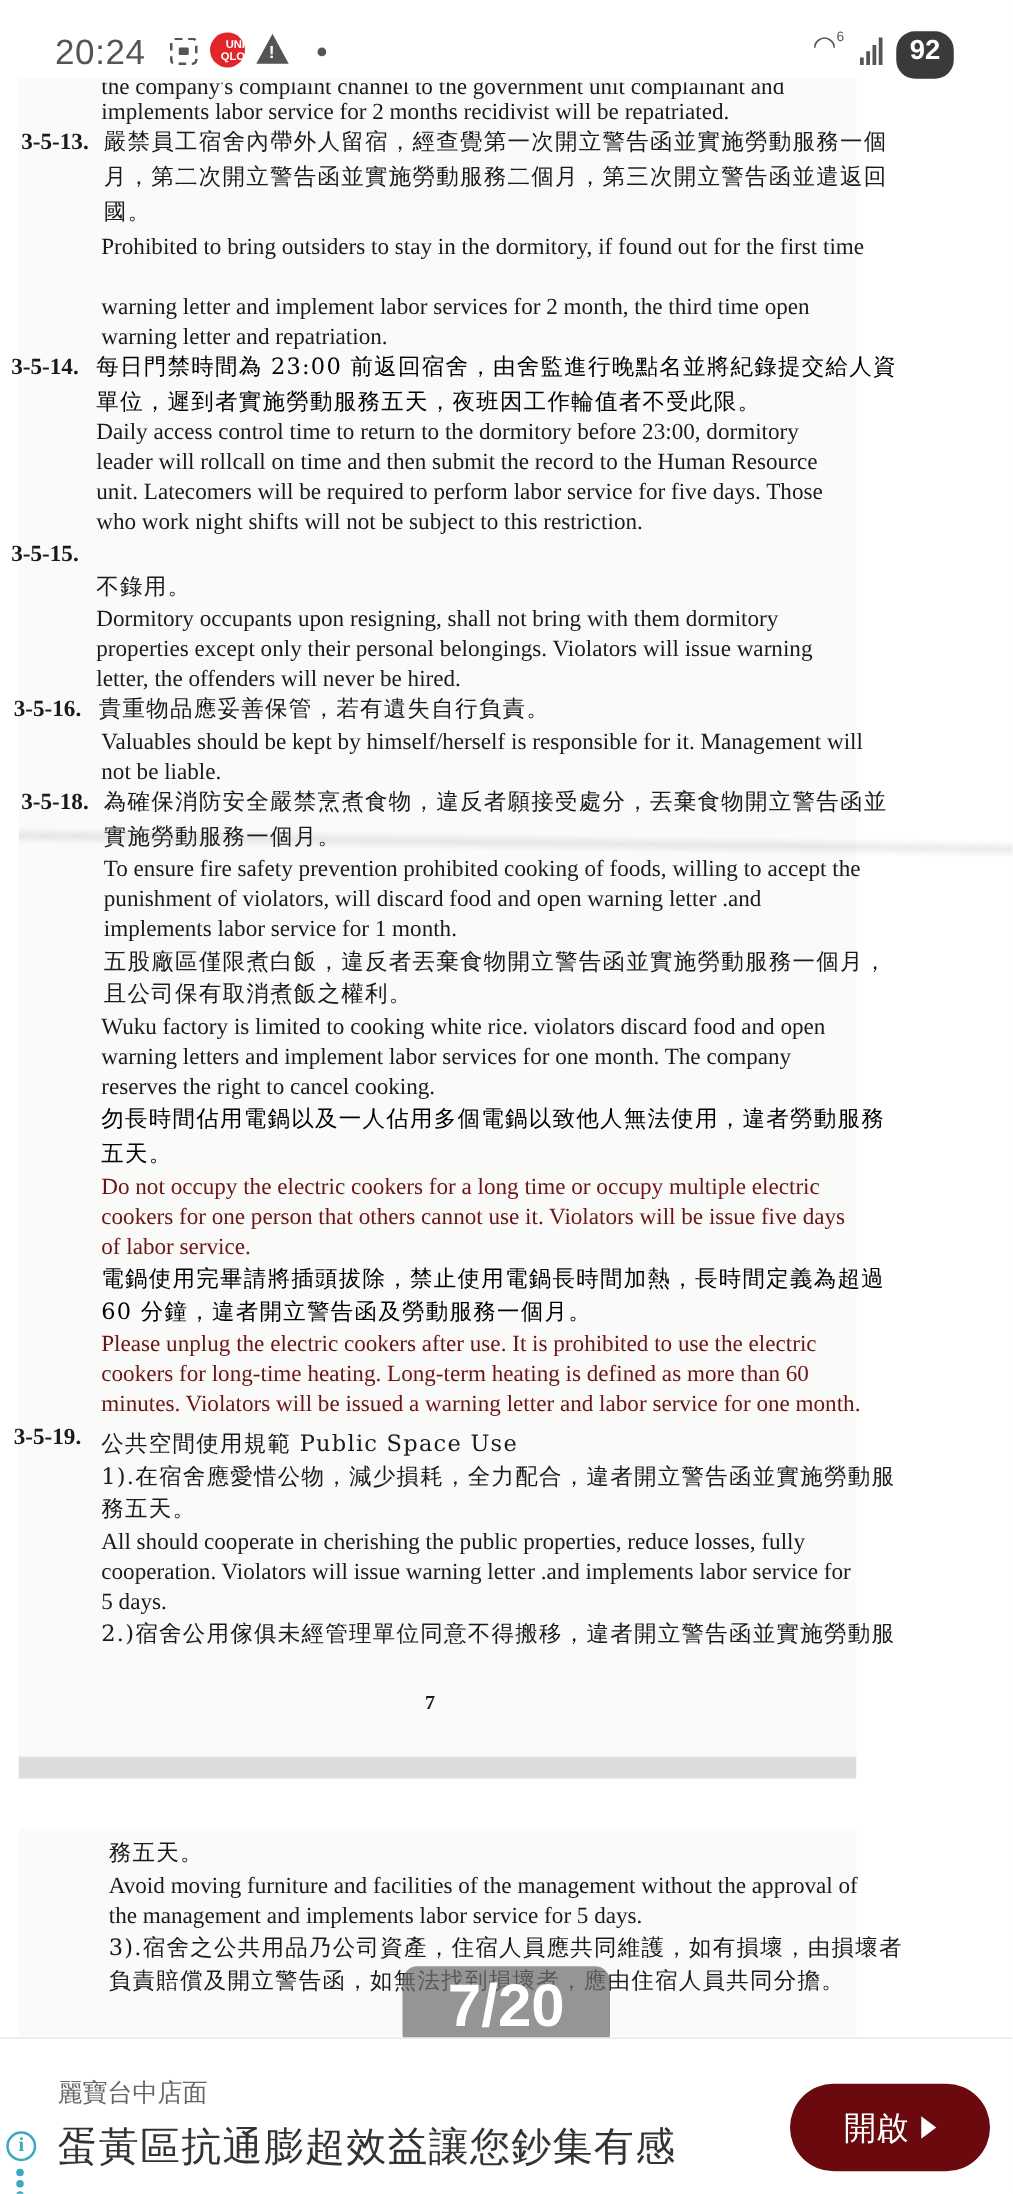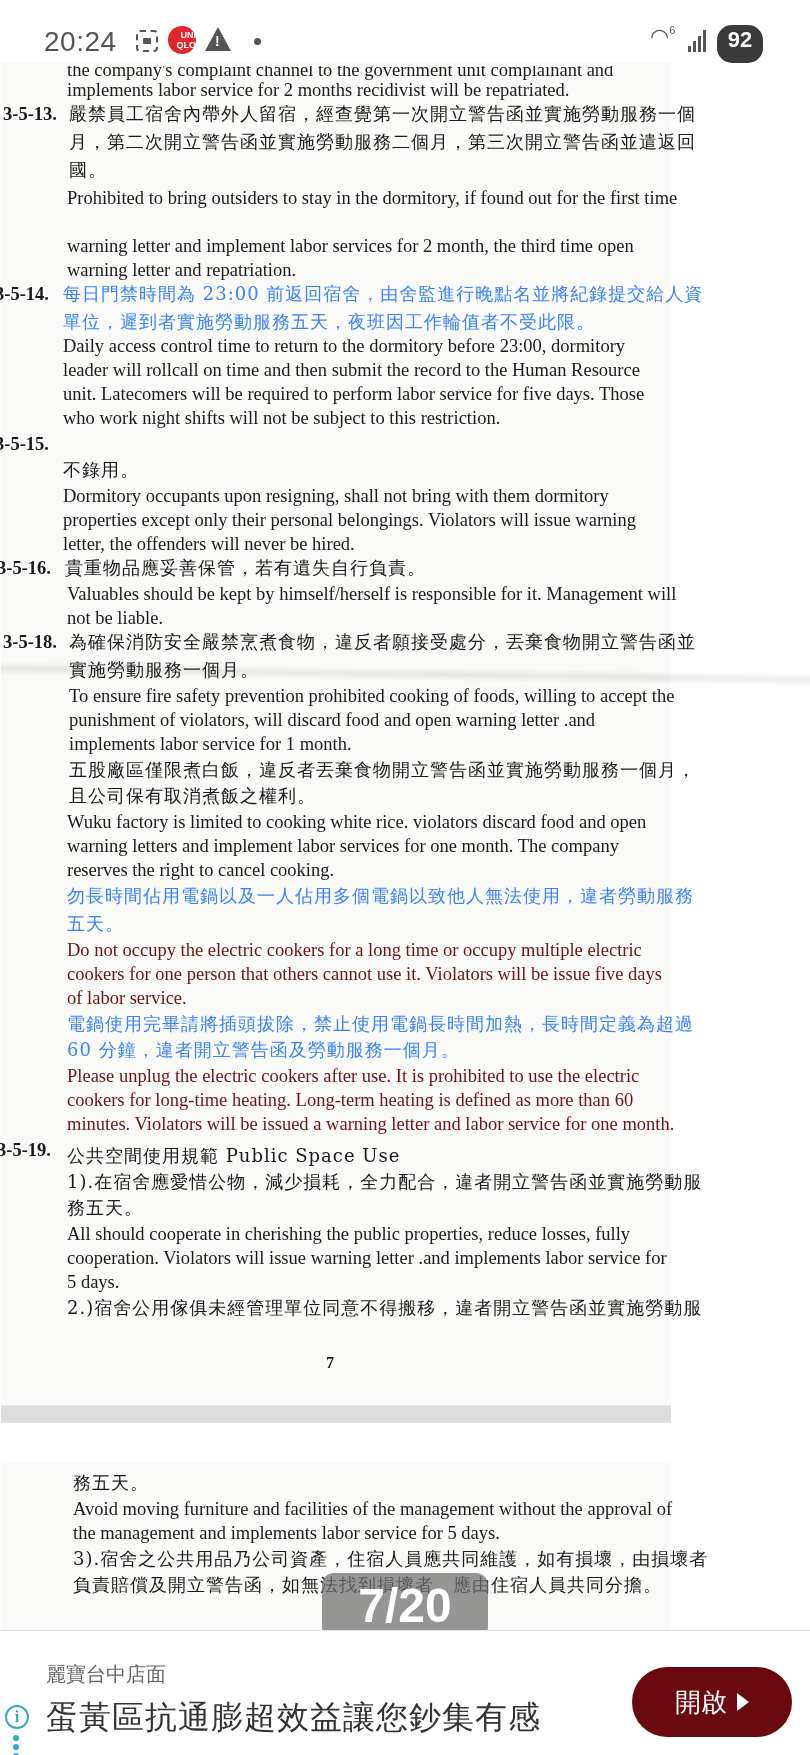--- a/index.html
+++ b/index.html
@@ -15,30 +15,30 @@
   .sb-warn { position: absolute; left: 205px; top: 27px; width: 0; height: 0; border-left: 13px solid transparent; border-right: 13px solid transparent; border-bottom: 24px solid #555; }
   .sb-warn::after { content: "!"; position: absolute; left: -3px; top: 6px; color: #fff; font-family: "Liberation Sans", sans-serif; font-weight: bold; font-size: 14px; }
   .sb-dot { position: absolute; left: 254px; top: 38px; width: 7px; height: 7px; border-radius: 50%; background: #555; }
   .sb-wifi { position: absolute; left: 650px; top: 24px; font-family: "Liberation Sans", sans-serif; font-size: 22px; color: #555; }
   .sb-wifi small { font-size: 11px; vertical-align: top; }
   .sb-signal { position: absolute; left: 688px; top: 28px; display: flex; align-items: flex-end; gap: 2px; height: 24px; }
   .sb-signal i { display: block; width: 3px; background: #555; }
   .sb-battery { position: absolute; left: 717px; top: 25px; width: 46px; height: 38px; border-radius: 15px; background: #3a3a3a; color: #fff; font-family: "Liberation Sans", sans-serif; font-weight: bold; font-size: 22px; text-align: center; line-height: 30px; }
 
   
-  .doc { position: absolute; left: 1px; top: 62px; width: 670px; }
+  .doc { position: absolute; left: 15px; top: 62px; width: 670px; }
   .page { position: relative; background: #fafaf8; }
   .page1 { height: 1343px; }
   .page2 { height: 220px; }
   .divider { height: 18px; background: #dcdcdc; border-top: 1px solid #e8e8e8; border-bottom: 1px solid #e4e4e4; }
   .gap { height: 40px; background: #fff; }
 
   .line { position: absolute; font-size: 18.5px; line-height: 24px; white-space: nowrap; }
   .cn { font-family: "DejaVu Serif", serif; font-size: 18px; letter-spacing: 1px; }
-  .red { color: #3b82f6; }
+  .red { color: #000000; }
   .dark-red { color: #6b1414; }
   .num { position: absolute; left: 2px; font-weight: bold; font-size: 18.5px; line-height: 24px; }
   .cut { clip-path: inset(8px 0 0 0); }
   .page-num { position: absolute; left: 325px; font-size: 16px; font-weight: bold; }
 
   .fold { position: absolute; left: 0; top: 605px; width: 810px; height: 14px; background: linear-gradient(to bottom, rgba(0,0,0,0), rgba(0,0,0,0.08), rgba(0,0,0,0)); transform: skewY(0.8deg); }
 
   
   .page-indicator { position: absolute; left: 322px; top: 1573px; width: 166px; height: 66px; background: rgba(110,110,110,0.72); border-radius: 12px; color: #fff; font-family: "Liberation Sans", sans-serif; font-size: 48px; font-weight: bold; text-align: center; line-height: 66px; z-index: 6; }
 

